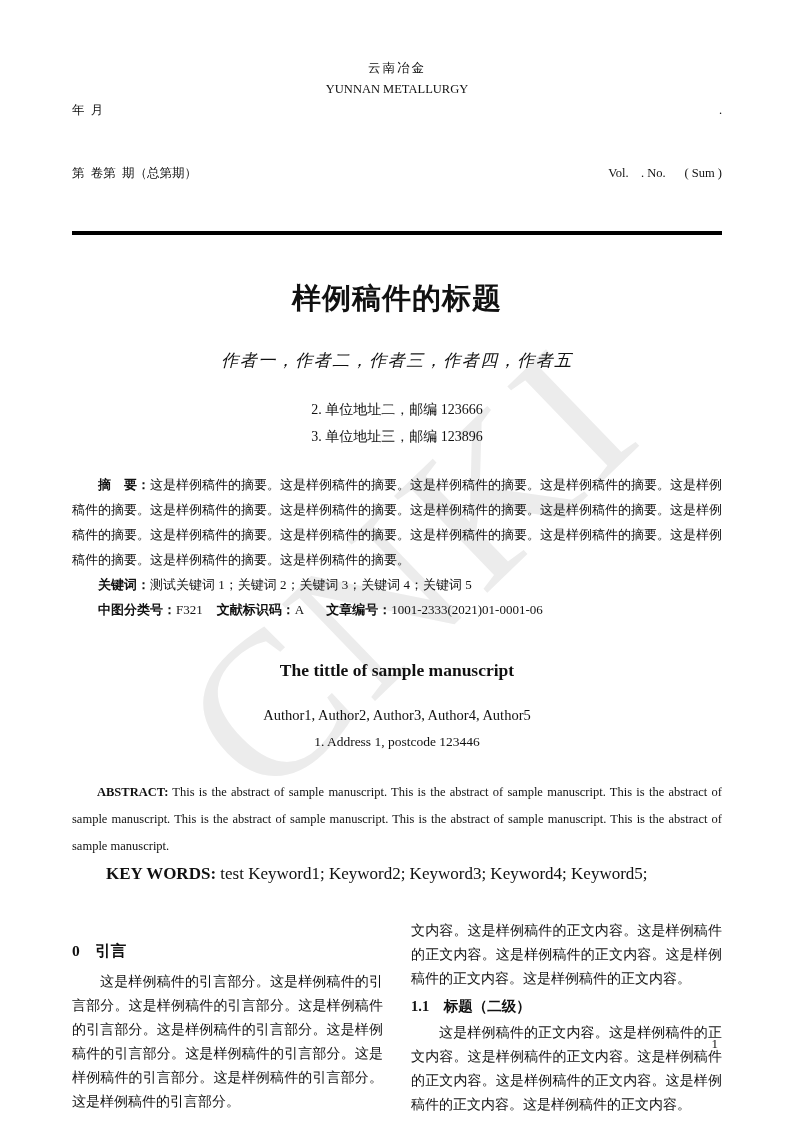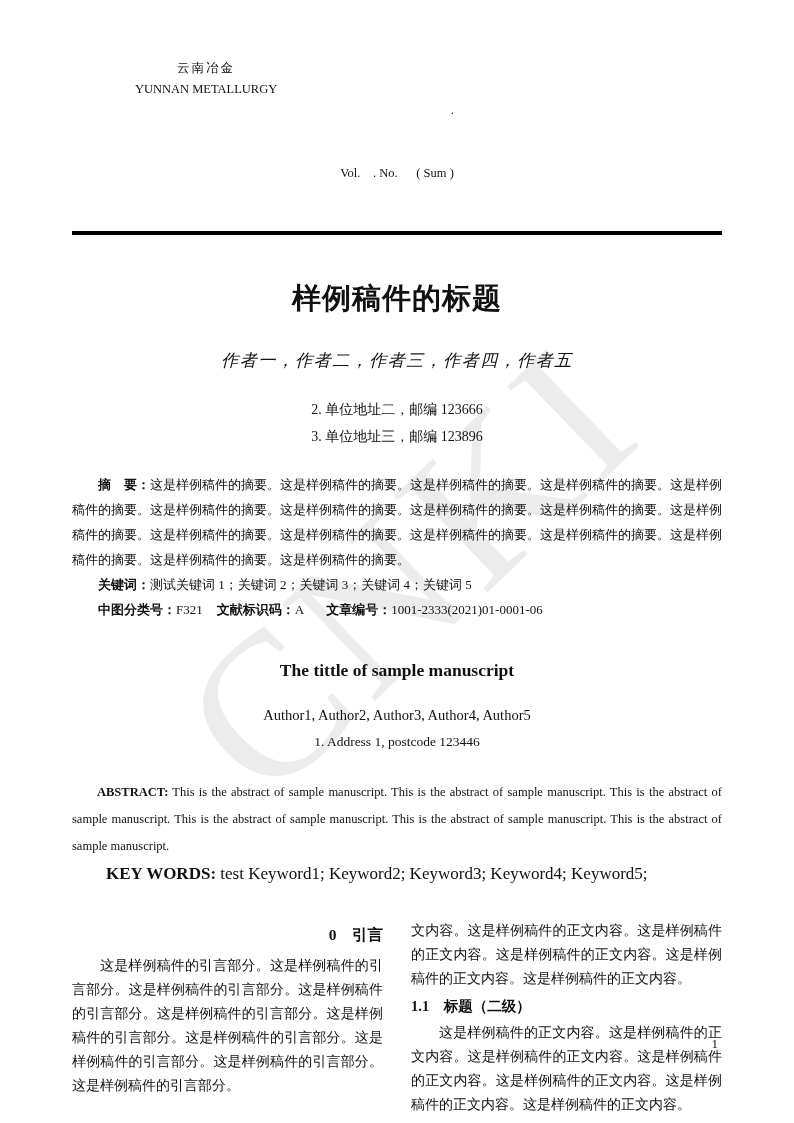--- a/index.html
+++ b/index.html
@@ -102,21 +102,21 @@
     display: flex;
     gap: 28px;
     margin-top: 32px;
     font-size: 14px;
     line-height: 24px;
   }
   .col { flex: 1 1 0; min-width: 0; display: flex; flex-direction: column; }
   .para { margin: 0; text-align: justify; text-indent: 2em; }
   .para.no-indent { text-indent: 0; }
   .h-l1 { margin: 9px 0 7px 0; font-size: 15.5px; font-weight: bold; }
-  .h-l1.first { margin-top: 4px; text-align: right; }
+  .h-l1.first { margin-top: 20px; }
   .h-l2 { margin: 3px 0; font-size: 14.5px; font-weight: bold; }
 
   .page-num {
     position: absolute;
     top: 1036px;
     right: 76px;
     font-size: 13px;
     z-index: 1;
   }
 </style>
@@ -124,20 +124,24 @@
 <body>
 
 <div class="page">
 
   <div class="watermark">CNKI</div>
 
   <div class="content">
 
     <header>
       <div class="hdr-grid">
+        <div class="hdr-left">
+          <div>年  月</div>
+          <div>第  卷第  期（总第期）</div>
+        </div>
         <div class="hdr-center">
           <div class="cn-journal">云南冶金</div>
           <div>YUNNAN METALLURGY</div>
         </div>
         <div class="hdr-right">
           <div>.</div>
           <div>Vol.    . No.      ( Sum )</div>
         </div>
       </div>
       <div class="rule-double"></div>

